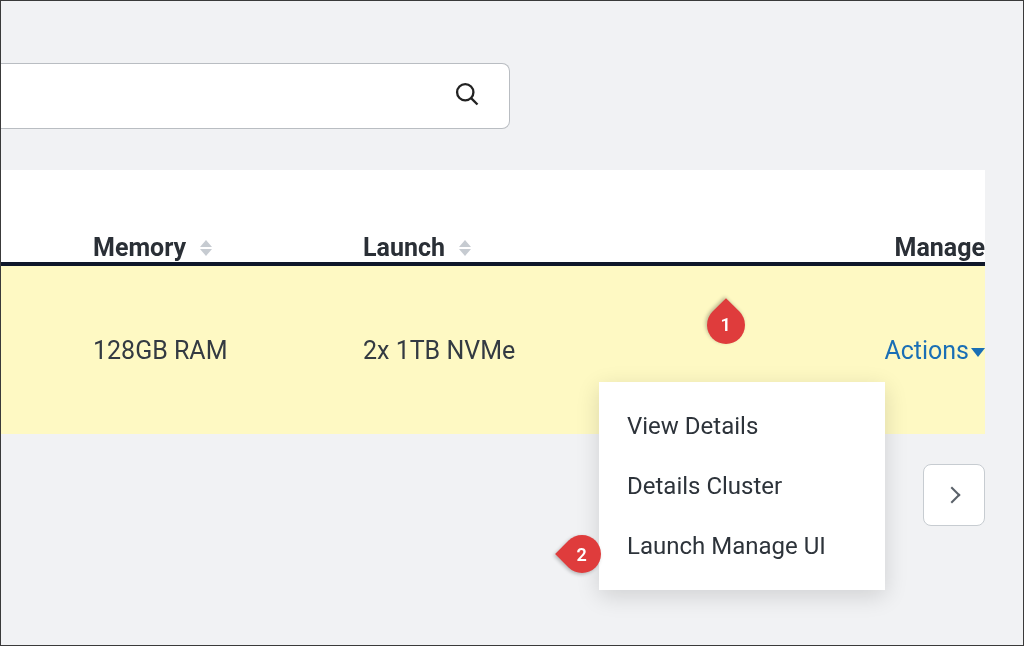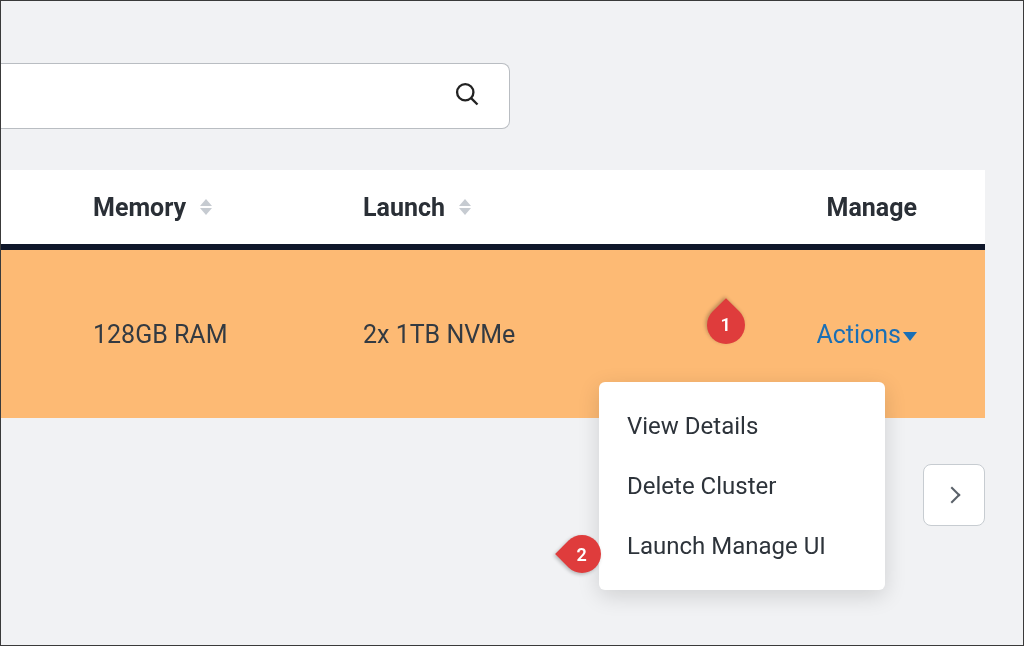--- a/index.html
+++ b/index.html
@@ -30,28 +30,28 @@
   .search-icon svg { width: 28px; height: 28px; stroke: #222; stroke-width: 2; fill: none; }
   .table-area {
     position: absolute;
     left: 0;
     top: 169px;
     right: 38px;
     background: #fff;
   }
   .thead {
     display: flex;
-    align-items: center;
-    height: 80px;
-    background: #fff;
-    border-bottom: 6px solid #0f172a;
+    align-items: flex-end;
+    height: 96px;
+    background: #fff;
+    border-bottom: 4px solid #0f172a;
   }
   .col-memory { width: 300px; padding-left: 92px; }
   .col-storage { width: 350px; padding-left: 62px; }
-  .col-manage { flex: 1; text-align: right; padding-right: 68px; }
+  .col-manage { flex: 1; text-align: right; }
   .th-label {
     font-size: 25px;
     font-weight: 700;
     color: #2a2f36;
     display: inline-flex;
     align-items: center;
     gap: 14px;
   }
   .sort-icon {
     display: inline-flex;
@@ -62,21 +62,21 @@
     width: 0; height: 0;
     border-left: 6px solid transparent;
     border-right: 6px solid transparent;
   }
   .sort-icon .up { border-bottom: 7px solid #c6cbd1; }
   .sort-icon .down { border-top: 7px solid #c6cbd1; }
   .trow {
     display: flex;
     align-items: center;
     height: 168px;
-    background: #fdba74;
+    background: #fef9c3;
   }
   .cell {
     font-size: 25px;
     color: #333a42;
   }
   .actions-link {
     font-size: 25px;
     color: #1a6fb5;
     cursor: pointer;
     display: inline-flex;
@@ -90,21 +90,21 @@
     border-top: 9px solid #1a6fb5;
     position: relative;
     top: 2px;
   }
   .dropdown {
     position: absolute;
     left: 598px;
     top: 381px;
     width: 286px;
     background: #fff;
-    border-radius: 6px;
+    border-radius: 0;
     box-shadow: 0 6px 22px rgba(0,0,0,0.14);
     padding: 14px 0;
     z-index: 10;
   }
   .dropdown-item {
     font-size: 24px;
     color: #2d333a;
     padding: 16px 28px;
     cursor: pointer;
   }
@@ -200,21 +200,21 @@
       <span class="actions-link">
         <span>Actions</span>
         <span class="chevron-down"></span>
       </span>
     </div>
   </div>
 </div>
 
 <div class="dropdown">
   <div class="dropdown-item">View Details</div>
-  <div class="dropdown-item">Delete Cluster</div>
+  <div class="dropdown-item">Details Cluster</div>
   <div class="dropdown-item">Launch Manage UI</div>
 </div>
 
 <div class="pager-btn">
   <span class="chev-right"></span>
 </div>
 
 <div class="callout callout-1">
   <span>1</span>
 </div>

